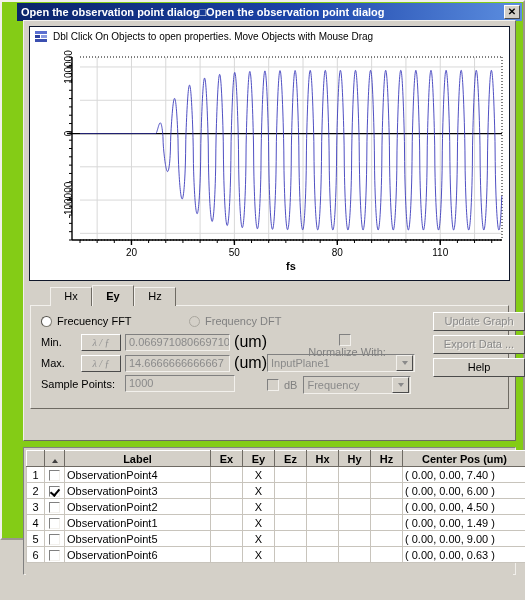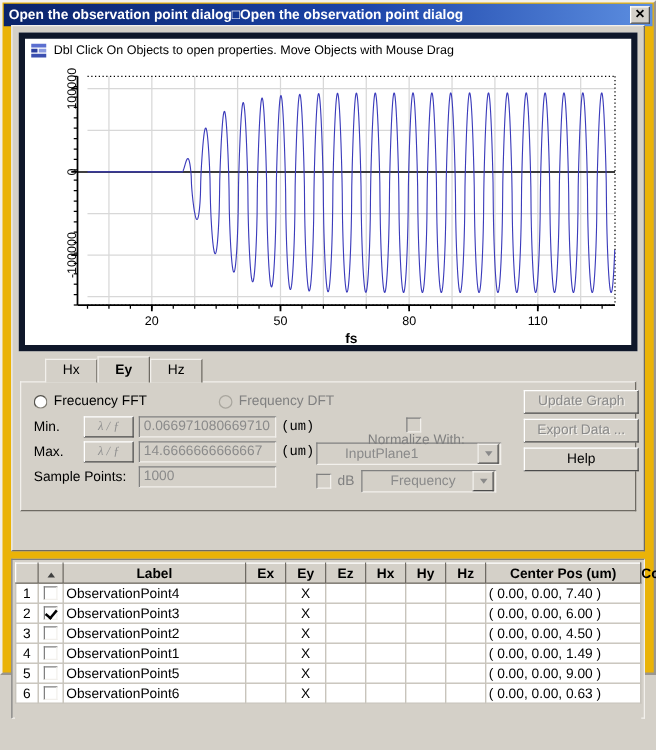--- a/index.html
+++ b/index.html
@@ -5,25 +5,26 @@
   html,body{margin:0;padding:0;}
   body{
     width:525px;height:600px;overflow:hidden;
     font-family:"Liberation Sans",sans-serif;
     font-size:11px;
     background:#d4d0c8;
     color:#000;
   }
   .window{
     width:525px;height:540px;box-sizing:border-box;
-    background:#eab308;
+    background:#84cc16;
     border:2px solid #d4d0c8;
     border-top-color:#f2f0ec;border-left-color:#f2f0ec;
     border-right-color:#9a968e;border-bottom-color:#9a968e;
     position:relative;
+    padding-left:14px;
   }
   
   .titlebar{
     height:18px;margin:1px 1px 0 1px;
     background:linear-gradient(90deg,#0a246a 0%,#1b43a8 55%,#5c8ee0 100%);
     display:flex;align-items:center;
     padding:0 2px 0 4px;box-sizing:border-box;
   }
   .titlebar .t-text{
     color:#fff;font-weight:bold;font-size:11px;
@@ -53,21 +54,21 @@
     border:1px solid #f2f0ec;border-right-color:#6e6a63;border-bottom-color:#6e6a63;
     background:#d4d0c8;
     padding:4px;
     box-sizing:border-box;
     height:421px;
     position:relative;top:-1px;
   }
   
   .graphpanel{
     background:#fff;
-    border:5px solid #0f172a;
+    border:1px solid #0f172a;
     height:255px;box-sizing:border-box;
     position:relative;
     margin:1px 1px 0 1px;
   }
   .graph-toolbar{
     display:flex;align-items:center;gap:6px;
     padding:3px 0 0 5px;height:16px;box-sizing:border-box;
   }
   .gt-icon{width:12px;height:11px;position:relative;flex:none;}
   .gt-icon i{position:absolute;display:block;background:#2b3fa0;}
@@ -119,37 +120,37 @@
     margin-right:4px;flex:none;
   }
   .txtbox{
     height:17px;box-sizing:border-box;
     background:#d4d0c8;
     border:1px solid #808080;border-right-color:#f2f0ec;border-bottom-color:#f2f0ec;
     font-size:11px;color:#8a8a8a;padding:1px 2px 0 3px;
     overflow:hidden;white-space:nowrap;
   }
   .txtbox.w1{width:110px;}
-  .unit{font-size:11px;margin-left:4px;font-family:Liberation Mono, monospace;}
+  .unit{font-size:16px;margin-left:4px;}
   .sprow{display:flex;align-items:center;margin-top:3px;}
   .splabel{width:84px;font-size:11px;flex:none;}
 
   .chkrow{display:flex;align-items:center;height:17px;}
   .chk{
     width:12px;height:12px;box-sizing:border-box;
     background:#d4d0c8;
     border:1px solid #808080;border-right-color:#f2f0ec;border-bottom-color:#f2f0ec;
     margin-right:5px;flex:none;
   }
   .combo{
     height:18px;box-sizing:border-box;width:148px;
     background:#d4d0c8;border:1px solid #808080;border-right-color:#f2f0ec;border-bottom-color:#f2f0ec;
     display:flex;align-items:center;margin-top:3px;
   }
-  .combo .cv{flex:1;font-size:11px;color:#8a8a8a;padding-left:3px;overflow:hidden;white-space:nowrap;margin-left:19px;}
+  .combo .cv{flex:1;font-size:11px;color:#8a8a8a;padding-left:3px;overflow:hidden;white-space:nowrap;}
   .combo .carrow{
     width:15px;height:14px;margin:1px;flex:none;
     background:#d4d0c8;border:1px solid #f2f0ec;border-right-color:#4b4b4b;border-bottom-color:#4b4b4b;
     display:flex;align-items:center;justify-content:center;
   }
   .combo.small{width:108px;}
   .tri{width:0;height:0;border-left:3px solid transparent;border-right:3px solid transparent;border-top:4px solid #8a8a8a;}
   .dbrow{display:flex;align-items:center;margin-top:4px;}
 
   .btn{

